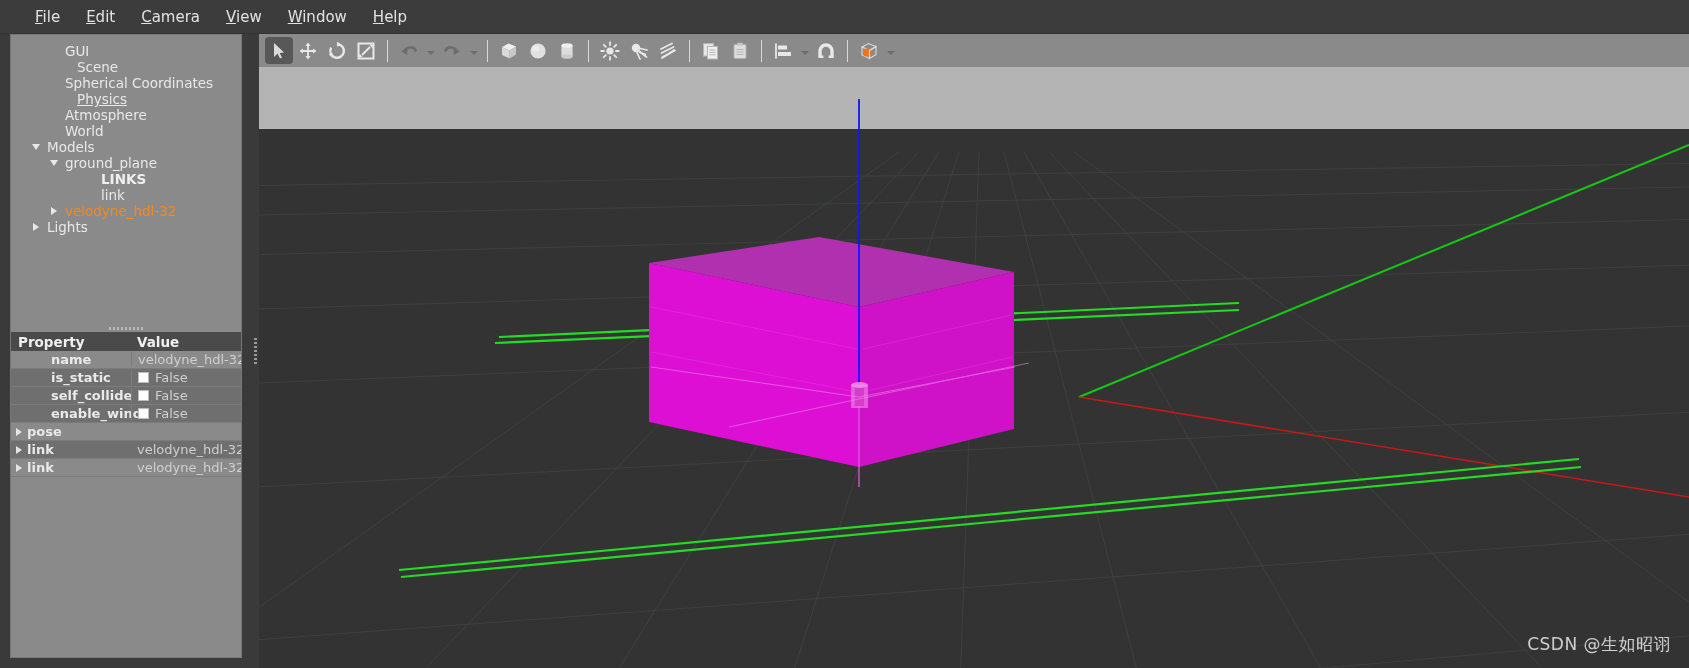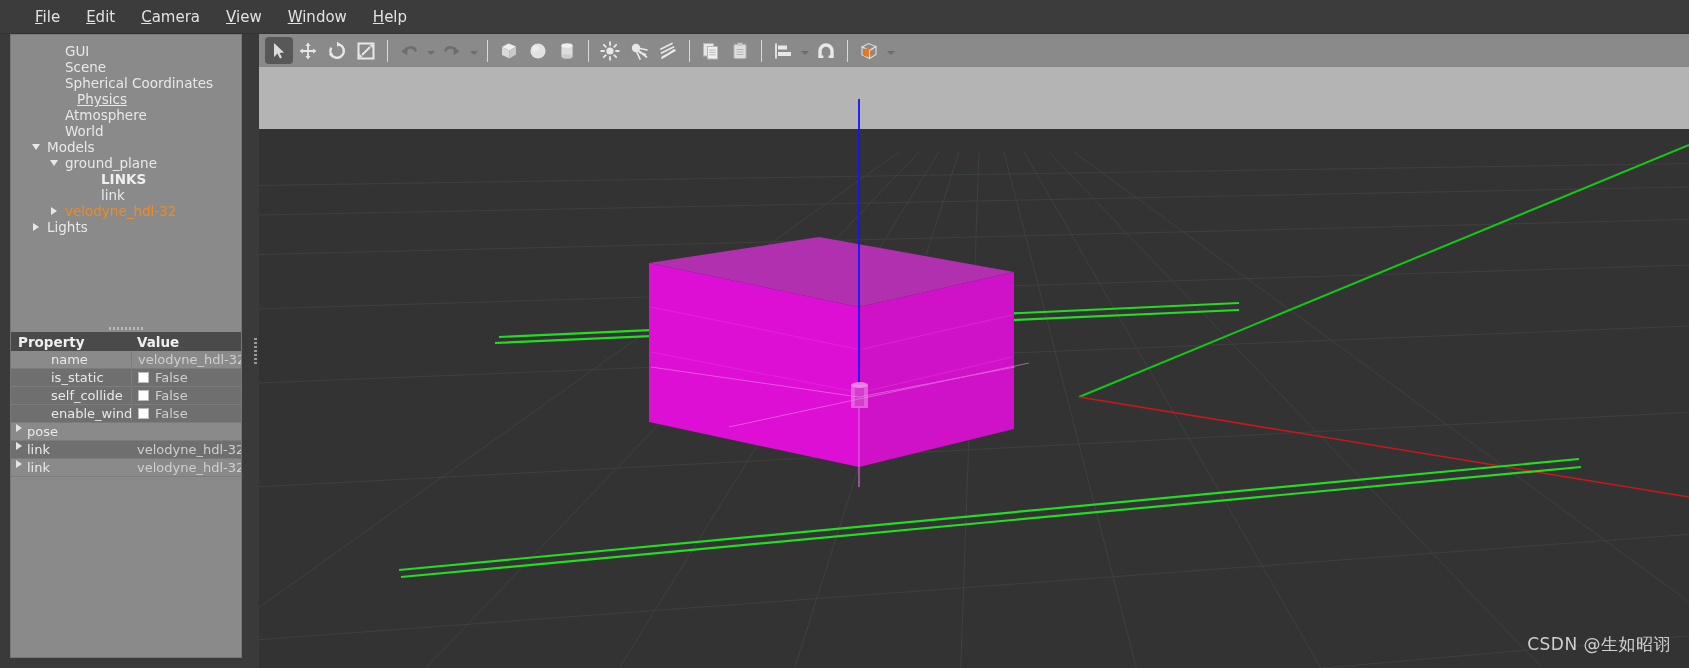--- a/index.html
+++ b/index.html
@@ -77,21 +77,21 @@
   }
   .prop-head .c1 { width: 120px; flex: 0 0 120px; padding-left: 7px; }
   .prop-head .c2 { flex: 1 1 auto; padding-left: 6px; }
   .prop-body { background: #8a8a8a; }
   .prow {
     display: flex; height: 18px; align-items: center;
     font-size: 13px; border-bottom: 1px solid #7c7c7c; color: #efefef;
   }
   .prow.alt { background: #8a8a8a; }
   .prow.dark { background: #6f6f6f; }
-  .pname { width: 120px; flex: 0 0 120px; display: flex; align-items: flex-start; font-weight: normal; }
+  .pname { width: 120px; flex: 0 0 120px; display: flex; align-items: center; font-weight: bold; }
   .pname .ind { width: 16px; flex: 0 0 16px; display:flex; align-items:center; justify-content:center; }
   .pname .ind2 { width: 24px; flex: 0 0 24px; }
   .pname .nm { color: #e9e9e9; }
   .pval { flex: 1 1 auto; display: flex; align-items: center; gap: 6px;
           padding-left: 6px; color: #cfcfcf; border-left: 1px solid #7c7c7c;
           overflow: hidden; white-space: nowrap; }
   .pval.noline { border-left: none; }
   .cbox { width: 11px; height: 11px; background: #fff; border: 1px solid #bbb; flex: 0 0 11px; }
   .tiny-arrow { width: 0; height: 0; border-left: 6px solid #e4e4e4;
     border-top: 4.5px solid transparent; border-bottom: 4.5px solid transparent; }
@@ -154,21 +154,21 @@
 
         <div class="tree" id="tree-container">
             <div class="tree-row">
               <div style="width: 36px; flex: 0 0 36px;"></div>
               <div class="tw"></div>
               <div class="tree-label" style="margin-left: 4px;">GUI</div>
             </div>
             <div class="tree-row">
               <div style="width: 36px; flex: 0 0 36px;"></div>
               <div class="tw"></div>
-              <div class="tree-label" style="margin-left: 4px;">Scene</div>
+              <div class="tree-label" style="margin-left: 16px;">Scene</div>
             </div>
             <div class="tree-row">
               <div style="width: 36px; flex: 0 0 36px;"></div>
               <div class="tw"></div>
               <div class="tree-label" style="margin-left: 4px;">Spherical Coordinates</div>
             </div>
             <div class="tree-row">
               <div style="width: 36px; flex: 0 0 36px;"></div>
               <div class="tw"></div>
               <div class="tree-label" style="margin-left: 16px; text-decoration: underline;">Physics</div>

